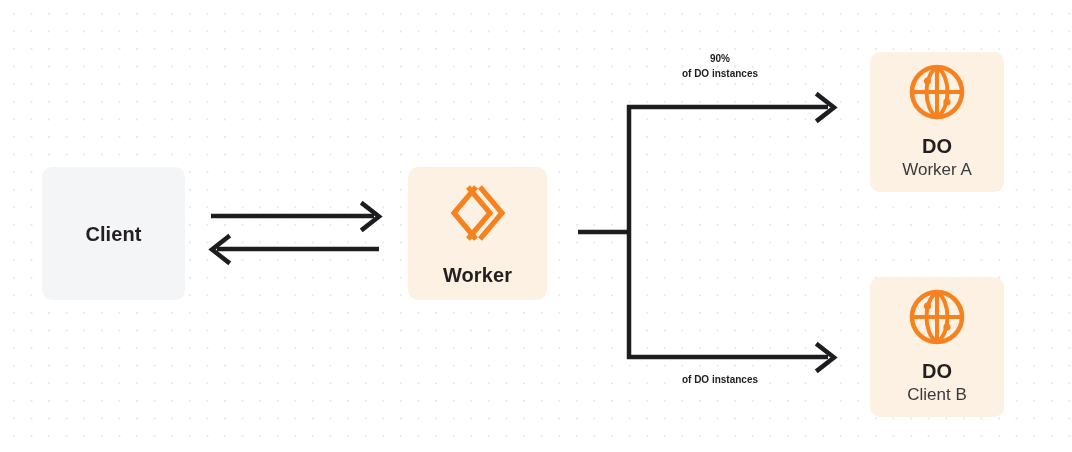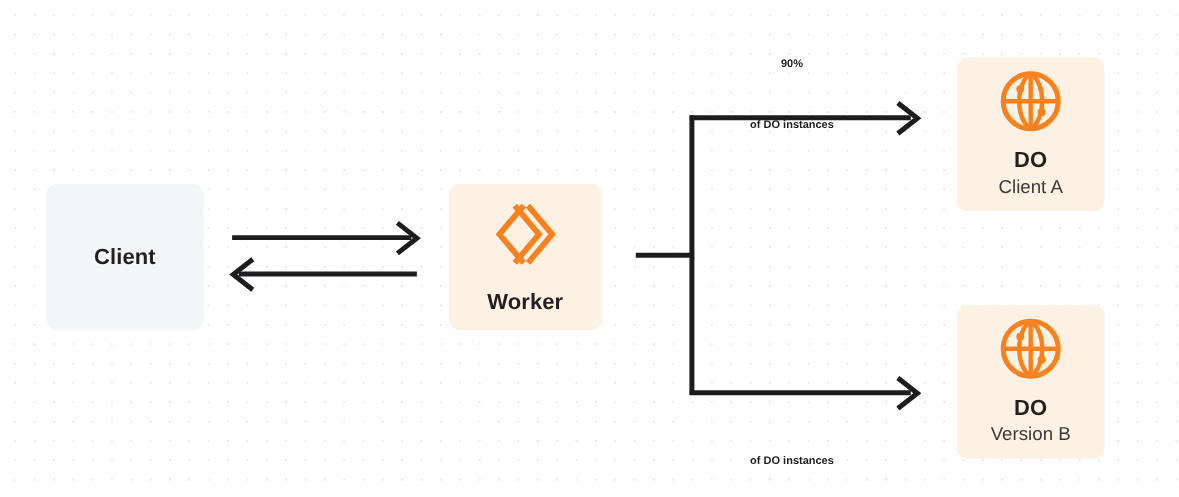--- a/index.html
+++ b/index.html
@@ -118,21 +118,21 @@
     width: 216px;
   }
 
   .edge-label-bottom {
     left: 612px;
     top: 373px;
     width: 216px;
   }
 
   .edge-label .pct { display: block; }
-  .edge-label .desc { display: block; margin-top: 40px; }
+  .edge-label .desc { display: block; }
 </style>
 </head>
 <body>
 
 <div id="canvas">
 
   <svg id="connectors" viewBox="0 0 1072 452" xmlns="http://www.w3.org/2000/svg">
 
     <g>
       <line x1="211" y1="216" x2="374" y2="216" stroke="#1d1d1f" stroke-width="4.5" stroke-linecap="butt"></line>
@@ -189,37 +189,37 @@
 
         <path d="M30,5 C16,14 16,46 30,55" fill="none" stroke="#f6821f" stroke-width="4"></path>
 
         <path d="M30,5 C44,14 44,46 30,55" fill="none" stroke="#f6821f" stroke-width="4"></path>
 
         <circle cx="20.5" cy="19" r="3.6" fill="#f6821f"></circle>
         <circle cx="40" cy="40" r="3.6" fill="#f6821f"></circle>
       </svg>
     </span>
     <span class="node-label-main">DO</span>
-    <span class="node-label-sub">Client A</span>
+    <span class="node-label-sub">Worker A</span>
   </div>
 
   <div class="node node-do-b">
     <span class="icon-wrap do-icon-wrap">
       <svg width="60" height="60" viewBox="0 0 60 60" xmlns="http://www.w3.org/2000/svg">
         <circle cx="30" cy="30" r="25" fill="none" stroke="#f6821f" stroke-width="4.6"></circle>
         <line x1="6" y1="30" x2="54" y2="30" stroke="#f6821f" stroke-width="4"></line>
         <line x1="30" y1="5" x2="30" y2="55" stroke="#f6821f" stroke-width="4"></line>
         <path d="M30,5 C16,14 16,46 30,55" fill="none" stroke="#f6821f" stroke-width="4"></path>
         <path d="M30,5 C44,14 44,46 30,55" fill="none" stroke="#f6821f" stroke-width="4"></path>
         <circle cx="20.5" cy="19" r="3.6" fill="#f6821f"></circle>
         <circle cx="40" cy="40" r="3.6" fill="#f6821f"></circle>
       </svg>
     </span>
     <span class="node-label-main">DO</span>
-    <span class="node-label-sub">Version B</span>
+    <span class="node-label-sub">Client B</span>
   </div>
 
   <div class="edge-label edge-label-top">
     <span class="pct">90%</span>
     <span class="desc">of DO instances</span>
   </div>
 
   <div class="edge-label edge-label-bottom">
     <span class="desc">of DO instances</span>
   </div>

